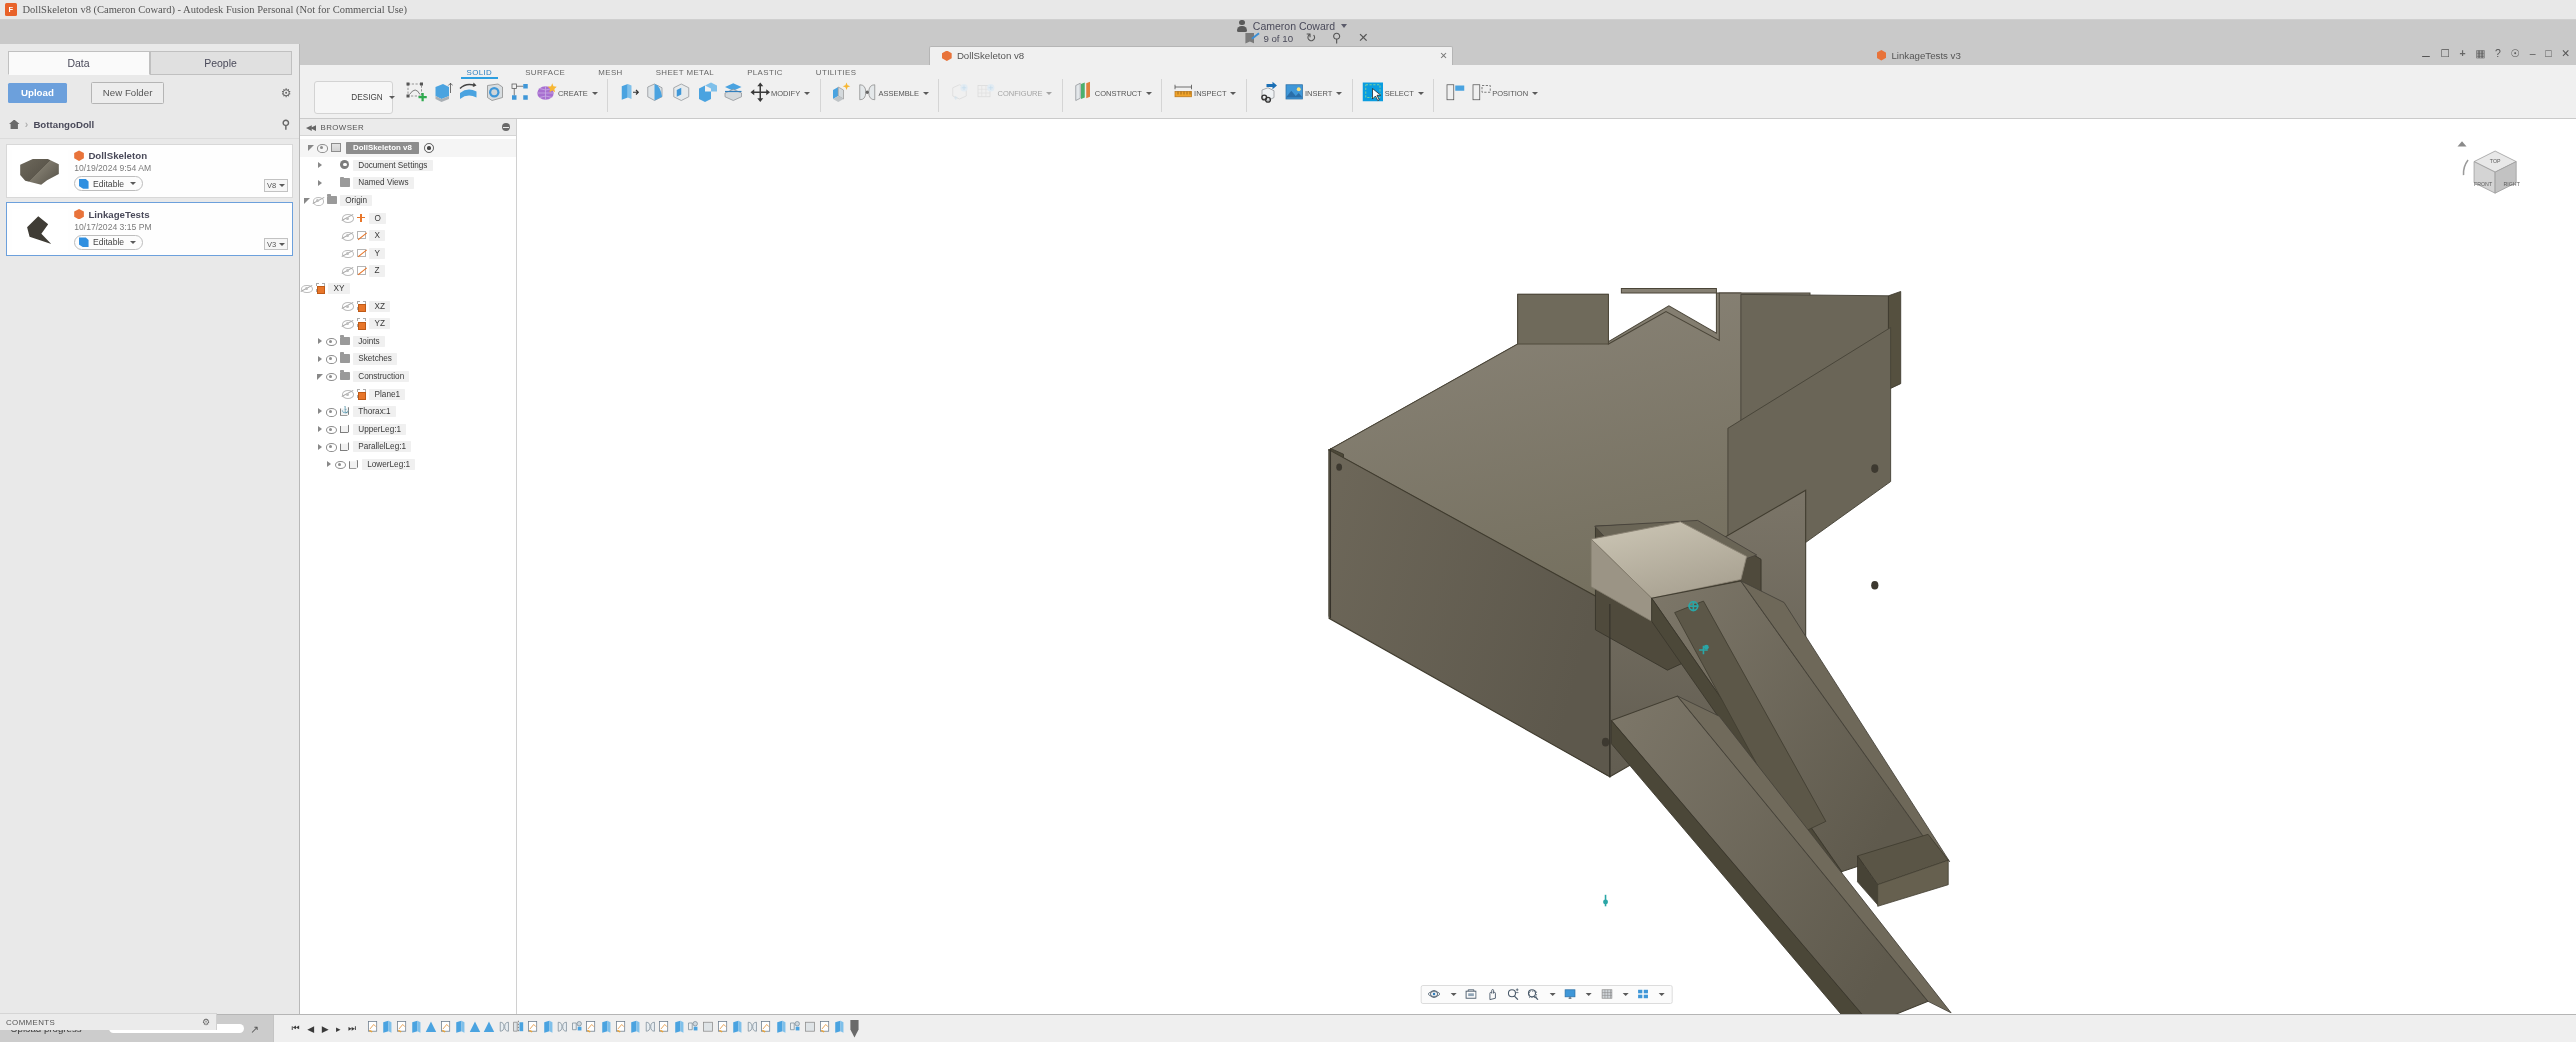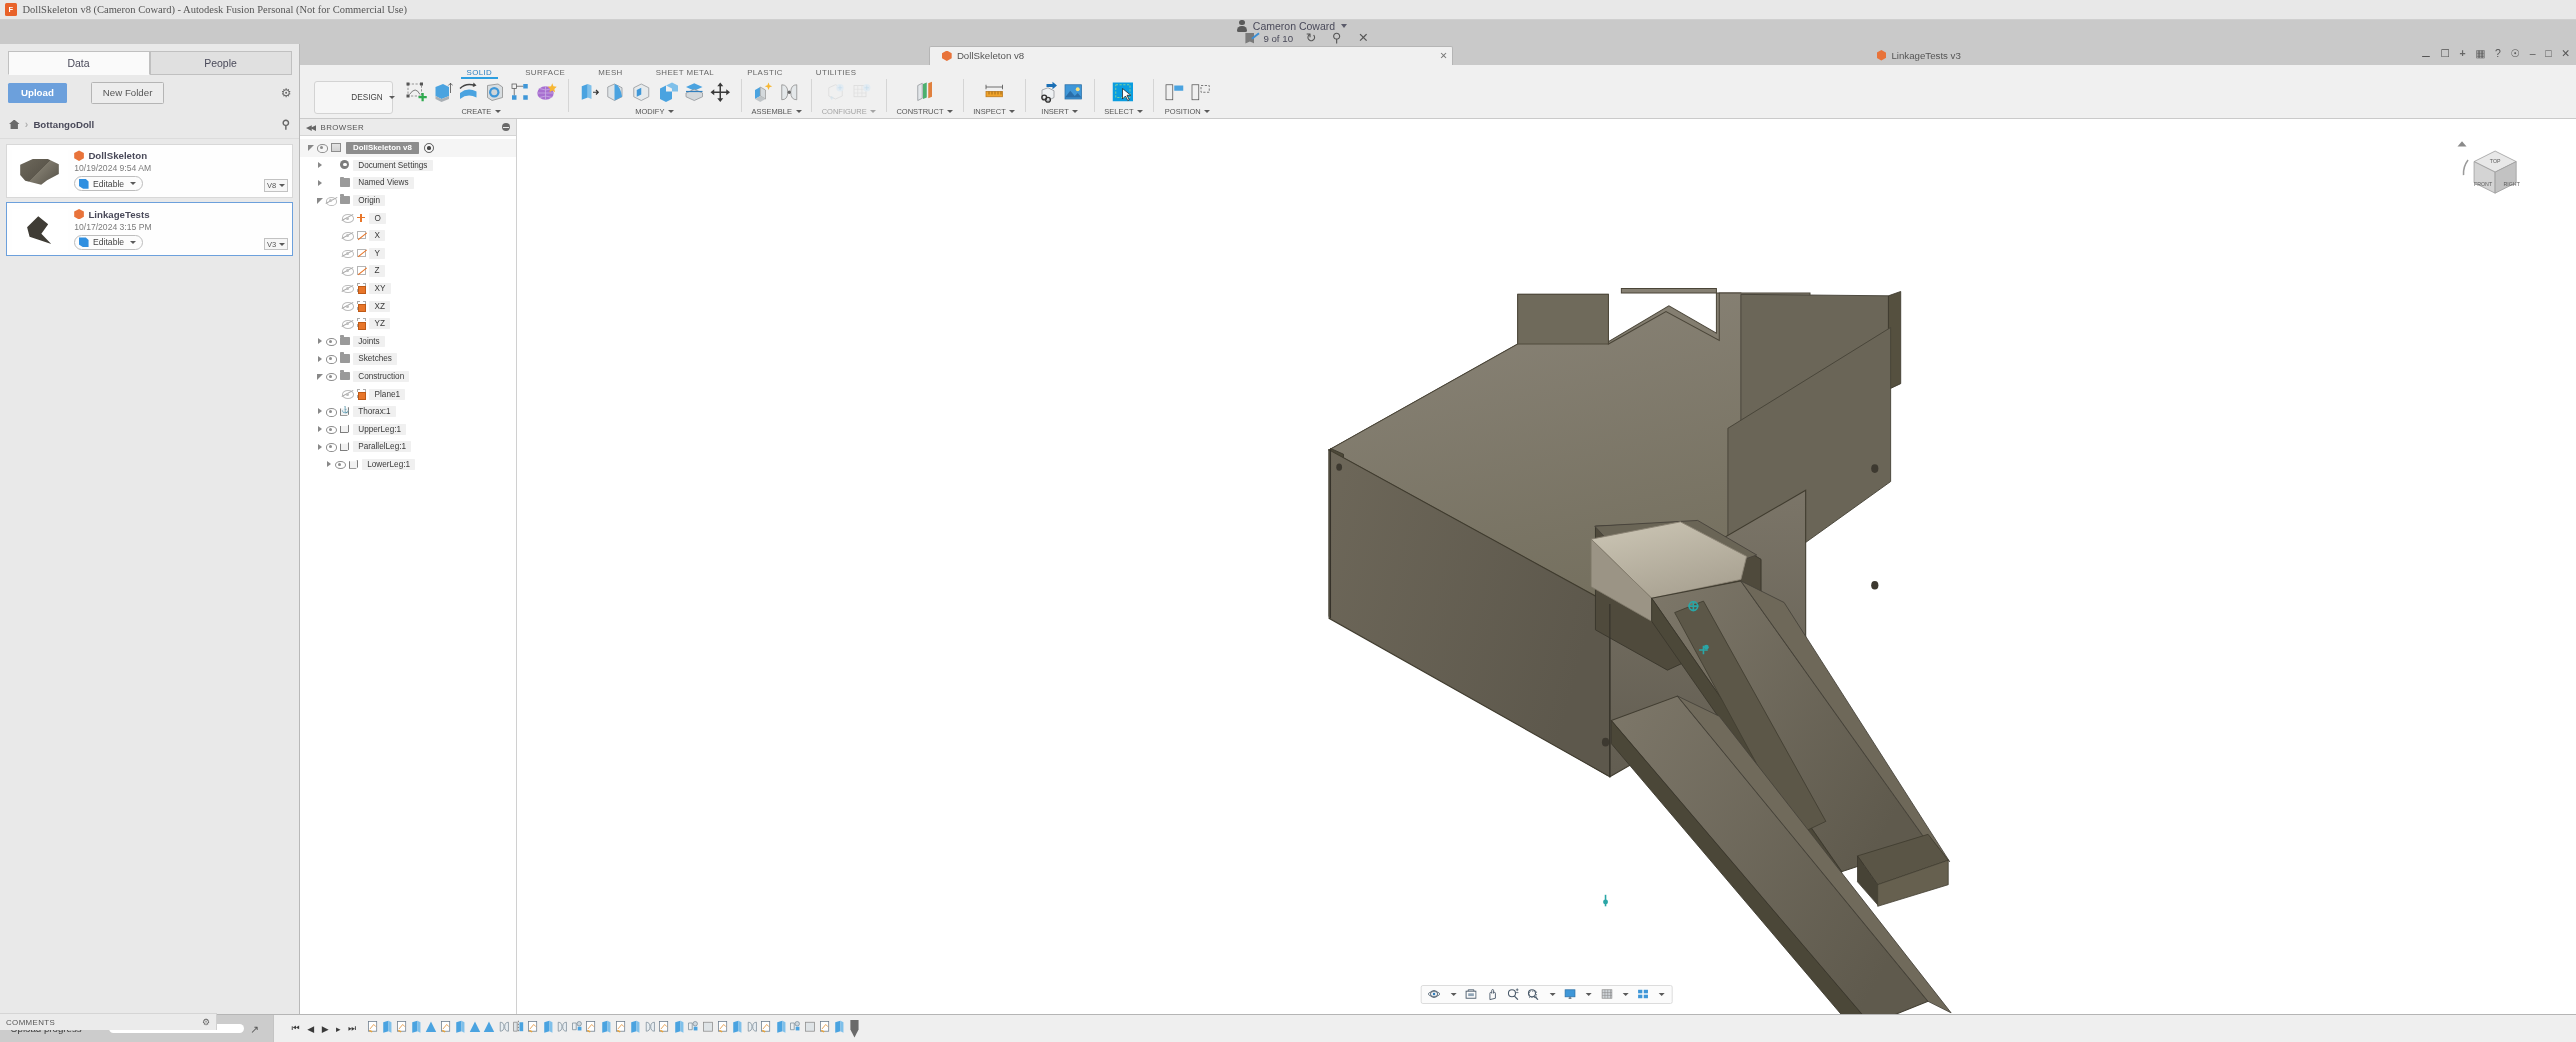--- a/index.html
+++ b/index.html
@@ -105,21 +105,21 @@
   .ribbon{background:#f0f0f0;border-bottom:0.7px solid #cacaca;padding:0;position:relative;height:54px;}
   .rb-tabs{display:flex;align-items:center;height:14.2px;padding-left:150px;gap:0;}
   .rb-tab{font-size:7.9px;color:#666;letter-spacing:0.4px;padding:0 16.5px;position:relative;height:14.2px;
     display:flex;align-items:center;}
   .rb-tab.active{color:#2f7fbf;}
   .rb-tab.active::after{content:'';position:absolute;left:10.5px;right:10.5px;bottom:0;height:1.9px;background:#2f9fe0;}
   .rb-body{display:flex;align-items:flex-start;height:40px;padding-left:7.5px;}
   .design-box{width:79px;height:33px;border:0.7px solid #d3d3d3;border-radius:3px;background:#f6f6f6;
     display:flex;align-items:center;justify-content:center;gap:4.5px;margin:1.5px 7.5px 0 6px;}
   .design-txt{font-size:8.2px;color:#444;padding-left:40px;}
-  .rgroup{display:flex;flex-direction:column;align-items:center;position:relative;padding:0 4.5px;}
+  .rgroup{display:flex;flex-direction:row;align-items:center;position:relative;padding:0 4.5px;}
   .rg-icons{display:flex;align-items:center;gap:3.7px;height:27px;}
   .rg-label{font-size:7.5px;color:#555;display:flex;align-items:center;gap:2.2px;margin-top:0.7px;}
   .rsep{width:0.7px;height:33px;background:#d5d5d5;margin:0 5.2px;}
   .ic{width:22.5px;height:22.5px;position:relative;flex:none;}
 
   
   .work{flex:1;display:flex;min-height:0;}
   .browser{width:217px;background:#fff;border-right:0.7px solid #d0d0d0;display:flex;flex-direction:column;}
   .bs-head{height:17px;background:#ebebeb;border-bottom:0.7px solid #d5d5d5;display:flex;align-items:center;
     padding:0 6px;gap:6px;}
@@ -630,21 +630,21 @@
 
           <div class="tnode" style="padding-left:15px">
             <span class="tri closed"></span>
             <span style="width:12.7px"></span>
             <span class="ti">
                 <span class="folder"></span>
               </span>
             <span class="tlabel hl">Named Views</span>
           </div>
 
-          <div class="tnode" style="padding-left:15px">
+          <div class="tnode" style="padding-left:2px">
             <span class="tri open"></span>
             <span class="eye off">
                 <span class="slash"></span>
               </span>
             <span class="ti">
                 <span class="folder"></span>
               </span>
             <span class="tlabel hl">Origin</span>
           </div>
 
@@ -677,21 +677,21 @@
           </div>
           <div class="tnode" style="padding-left:41px">
             <span class="eye off">
                 <span class="slash"></span>
               </span>
             <span class="ti">
                 <span class="axi"></span>
               </span>
             <span class="tlabel hl">Z</span>
           </div>
-          <div class="tnode" style="padding-left:41px">
+          <div class="tnode" style="">
             <span class="eye off">
                 <span class="slash"></span>
               </span>
             <span class="ti">
                 <span class="pln"></span>
               </span>
             <span class="tlabel hl">XY</span>
           </div>
           <div class="tnode" style="padding-left:41px">
             <span class="eye off">

